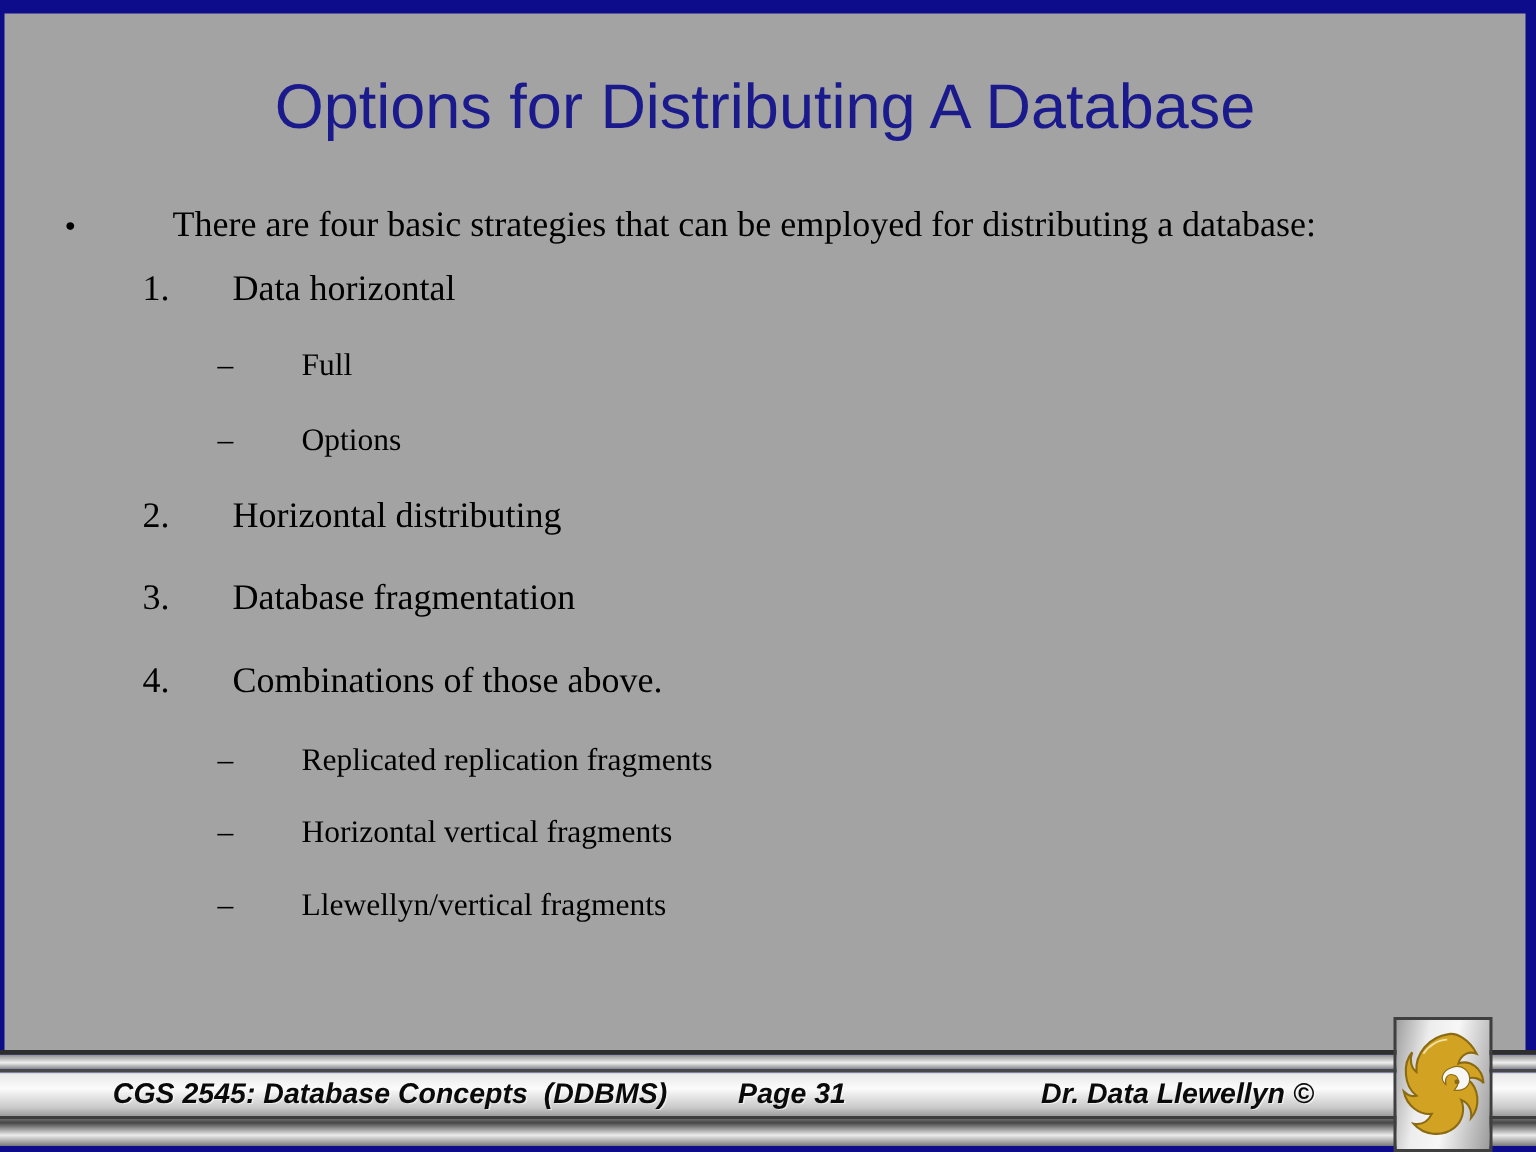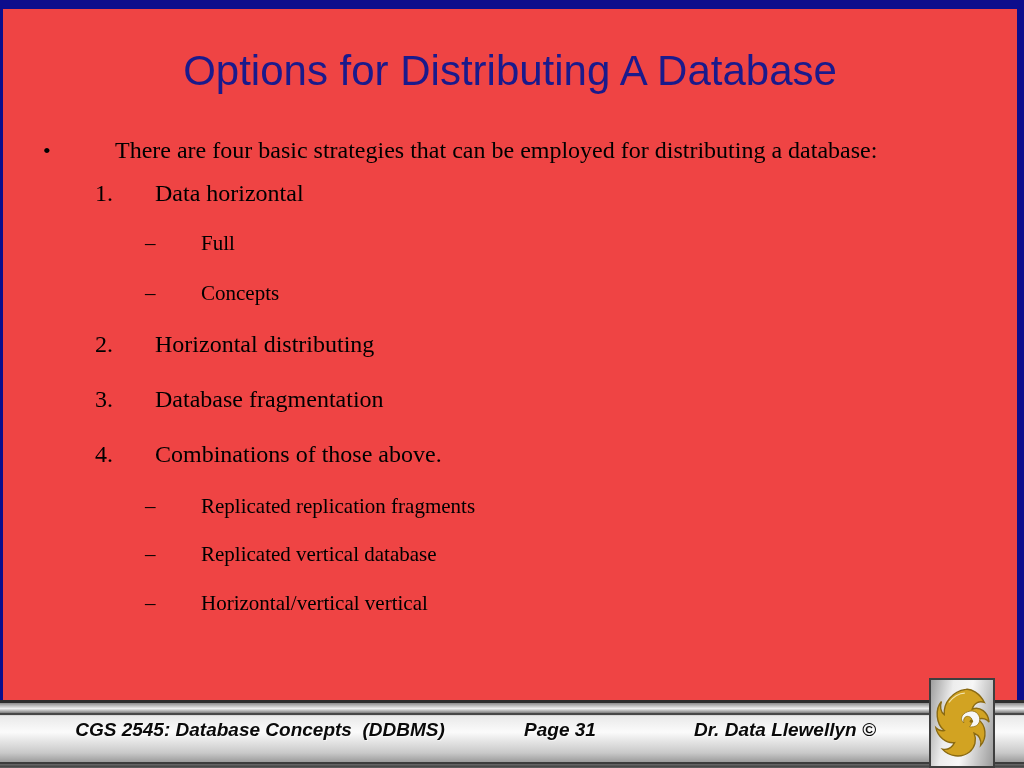--- a/index.html
+++ b/index.html
@@ -8,21 +8,21 @@
     position: relative;
     background: #0D0D8C;
     font-family: "Liberation Serif", serif;
   }
 
   
   .slide {
     position: absolute;
     left: 3px; top: 9px;
     width: 1014px; height: 691px;
-    background: #ef4444;
+    background: #a3a3a3;
   }
 
   
   .title {
     position: absolute;
     left: 0; top: 38px;
     width: 100%;
     text-align: center;
     font-family: "Liberation Sans", sans-serif;
     font-size: 42px;
@@ -77,21 +77,21 @@
     z-index: 2;
   }
   .bar-a {
     height: 15px;
     border-top: 3px solid #2E2E2E;
     border-bottom: 2px solid #474747;
     background: linear-gradient(to bottom, #8C8C8C 0%, #EFEFEF 55%, #7D7D7D 100%);
   }
   .bar-b {
     position: relative;
-    height: 49px;
+    height: 31px;
     border-top: 1px solid #D8D8D8;
     border-bottom: 2px solid #3C3C3C;
     background: linear-gradient(to bottom, #E9E9E9 0%, #FBFBFB 35%, #C9C9C9 80%, #9C9C9C 100%);
     text-decoration: underline;
   }
   .bar-c {
     height: 18px;
     background: linear-gradient(to bottom, #6A6A6A 0%, #474747 14%, #ECECEC 60%, #787878 100%);
   }
   .footer-text {
@@ -100,21 +100,21 @@
     font-family: "Liberation Sans", sans-serif;
     font-style: italic;
     font-weight: 700;
     font-size: 19px;
     color: #0A0A0A;
     text-shadow: 1px 1px 0 rgba(255,255,255,0.55);
     text-align: center;
     white-space: pre;
   }
   .footer-course { left: 30px;  width: 460px; }
-  .footer-page   { left: 500px; width: 120px; }
+  .footer-page   { left: 468px; width: 120px; }
   .footer-author { left: 650px; width: 270px; }
 
   
   .logo-box {
     position: absolute;
     left: 929px; top: 678px;
     width: 66px; height: 90px;
     z-index: 5;
     border: 2px solid #3F3F3F;
     background: linear-gradient(100deg, #9F9F9F 0%, #EDEDED 30%, #F7F7F7 55%, #9B9B9B 100%);
@@ -143,21 +143,21 @@
       <span>Data horizontal</span>
     </div>
 
     <div class="row lvl3 mt18">
       <span class="marker">–</span>
       <span>Full</span>
     </div>
 
     <div class="row lvl3 mt20">
       <span class="marker">–</span>
-      <span>Concepts</span>
+      <span>Options</span>
     </div>
 
     <div class="row lvl2 mt20">
       <span class="marker">2.</span>
       <span>Horizontal distributing</span>
     </div>
 
     <div class="row lvl2 mt22">
       <span class="marker">3.</span>
       <span>Database fragmentation</span>
@@ -168,26 +168,26 @@
       <span>Combinations of those above.</span>
     </div>
 
     <div class="row lvl3 mt20">
       <span class="marker">–</span>
       <span>Replicated replication fragments</span>
     </div>
 
     <div class="row lvl3 mt18">
       <span class="marker">–</span>
-      <span>Replicated vertical database</span>
+      <span>Horizontal vertical fragments</span>
     </div>
 
     <div class="row lvl3 mt19">
       <span class="marker">–</span>
-      <span>Horizontal/vertical vertical</span>
+      <span>Llewellyn/vertical fragments</span>
     </div>
 
   </div>
 </div>
 
 <div class="footer">
   <div class="bar-a"></div>
   <div class="bar-b">
     <span class="footer-text footer-course">CGS 2545: Database Concepts  (DDBMS)</span>
     <span class="footer-text footer-page">Page 31</span>

